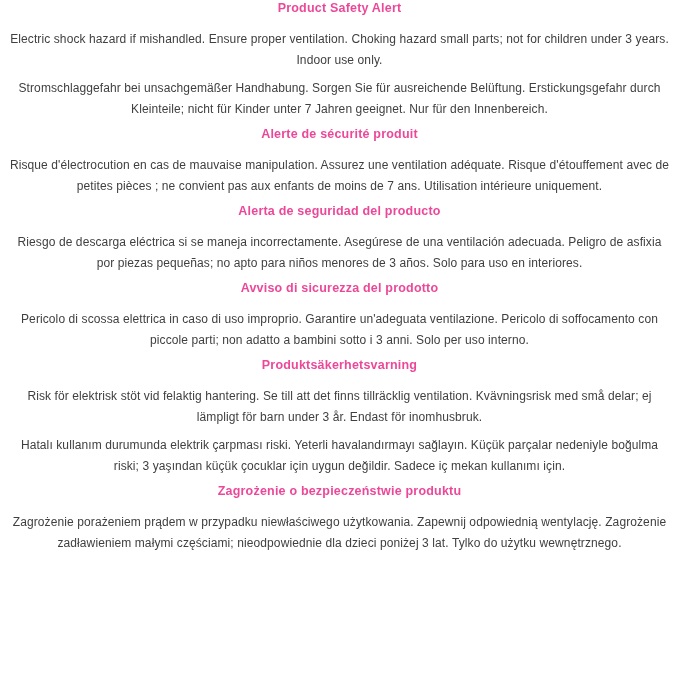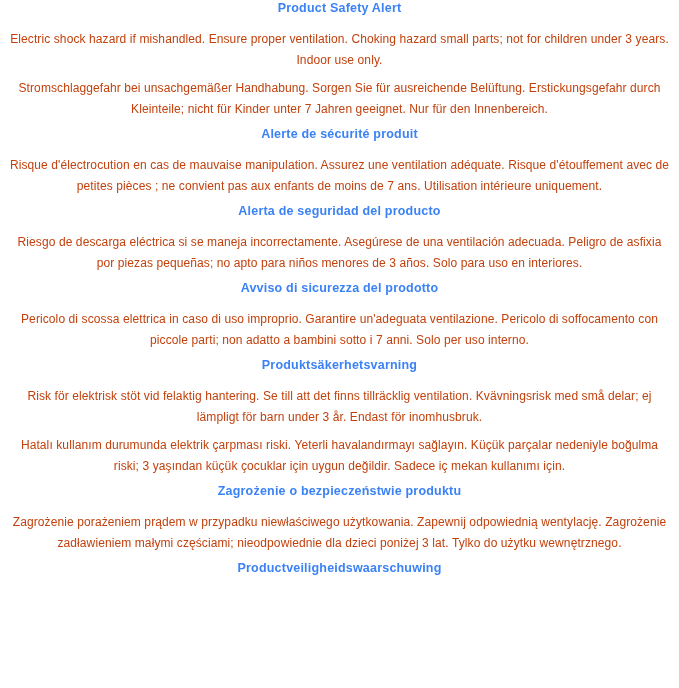--- a/index.html
+++ b/index.html
@@ -17,29 +17,29 @@
   .page {
     box-sizing: border-box;
     width: 679px;
     padding: 1px 7px 0 7px;
     text-align: center;
   }
   .alert-section h2 {
     font-size: 12.5px;
     line-height: 15px;
     font-weight: bold;
-    color: #3b82f6;
+    color: #ec4899;
     margin: 0 0 13px 0;
     letter-spacing: 0.2px;
   }
   .alert-section p {
     font-size: 12px;
     line-height: 21px;
     font-weight: normal;
-    color: #c2410c;
+    color: #404040;
     margin: 0 0 7px 0;
     letter-spacing: 0.1px;
   }
 </style>
 </head>
 <body>
 
 <div class="page">
 
   <section class="alert-section">
@@ -56,34 +56,33 @@
     <p>Risque d'électrocution en cas de mauvaise manipulation. Assurez une ventilation adéquate. Risque d'étouffement avec de petites pièces ; ne convient pas aux enfants de moins de 7 ans. Utilisation intérieure uniquement.</p>
   </section>
 
   <section class="alert-section">
     <h2>Alerta de seguridad del producto</h2>
     <p>Riesgo de descarga eléctrica si se maneja incorrectamente. Asegúrese de una ventilación adecuada. Peligro de asfixia por piezas pequeñas; no apto para niños menores de 3 años. Solo para uso en interiores.</p>
   </section>
 
   <section class="alert-section">
     <h2>Avviso di sicurezza del prodotto</h2>
-    <p>Pericolo di scossa elettrica in caso di uso improprio. Garantire un'adeguata ventilazione. Pericolo di soffocamento con piccole parti; non adatto a bambini sotto i 7 anni. Solo per uso interno.</p>
+    <p>Pericolo di scossa elettrica in caso di uso improprio. Garantire un'adeguata ventilazione. Pericolo di soffocamento con piccole parti; non adatto a bambini sotto i 3 anni. Solo per uso interno.</p>
   </section>
 
   <section class="alert-section">
     <h2>Produktsäkerhetsvarning</h2>
     <p>Risk för elektrisk stöt vid felaktig hantering. Se till att det finns tillräcklig ventilation. Kvävningsrisk med små delar; ej lämpligt för barn under 3 år. Endast för inomhusbruk.</p>
   </section>
 
   <section class="alert-section">
     <p>Hatalı kullanım durumunda elektrik çarpması riski. Yeterli havalandırmayı sağlayın. Küçük parçalar nedeniyle boğulma riski; 3 yaşından küçük çocuklar için uygun değildir. Sadece iç mekan kullanımı için.</p>
   </section>
 
   <section class="alert-section">
     <h2>Zagrożenie o bezpieczeństwie produktu</h2>
     <p>Zagrożenie porażeniem prądem w przypadku niewłaściwego użytkowania. Zapewnij odpowiednią wentylację. Zagrożenie zadławieniem małymi częściami; nieodpowiednie dla dzieci poniżej 3 lat. Tylko do użytku wewnętrznego.</p>
   </section>
 
   <section class="alert-section">
-    <h2>Productveiligheidswaarschuwing</h2>
   </section>
 
 </div>
 
 </body></html>

